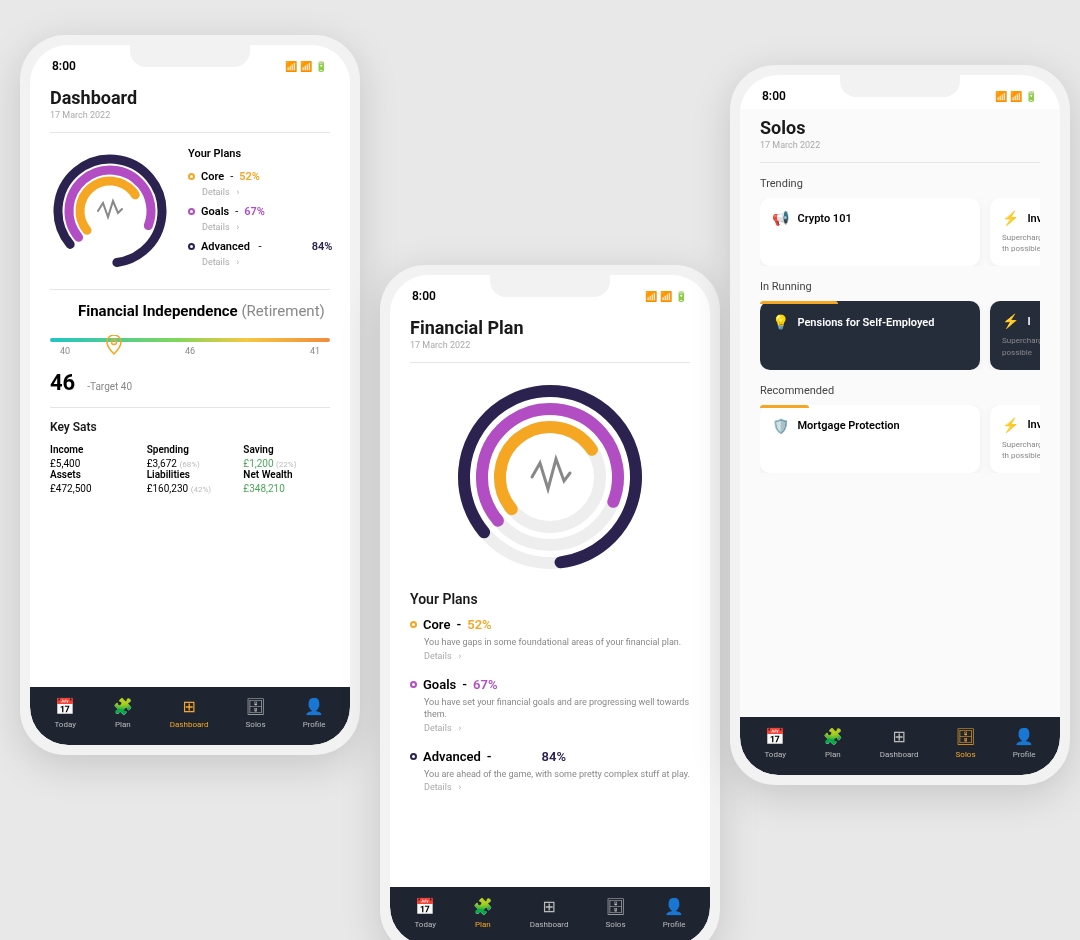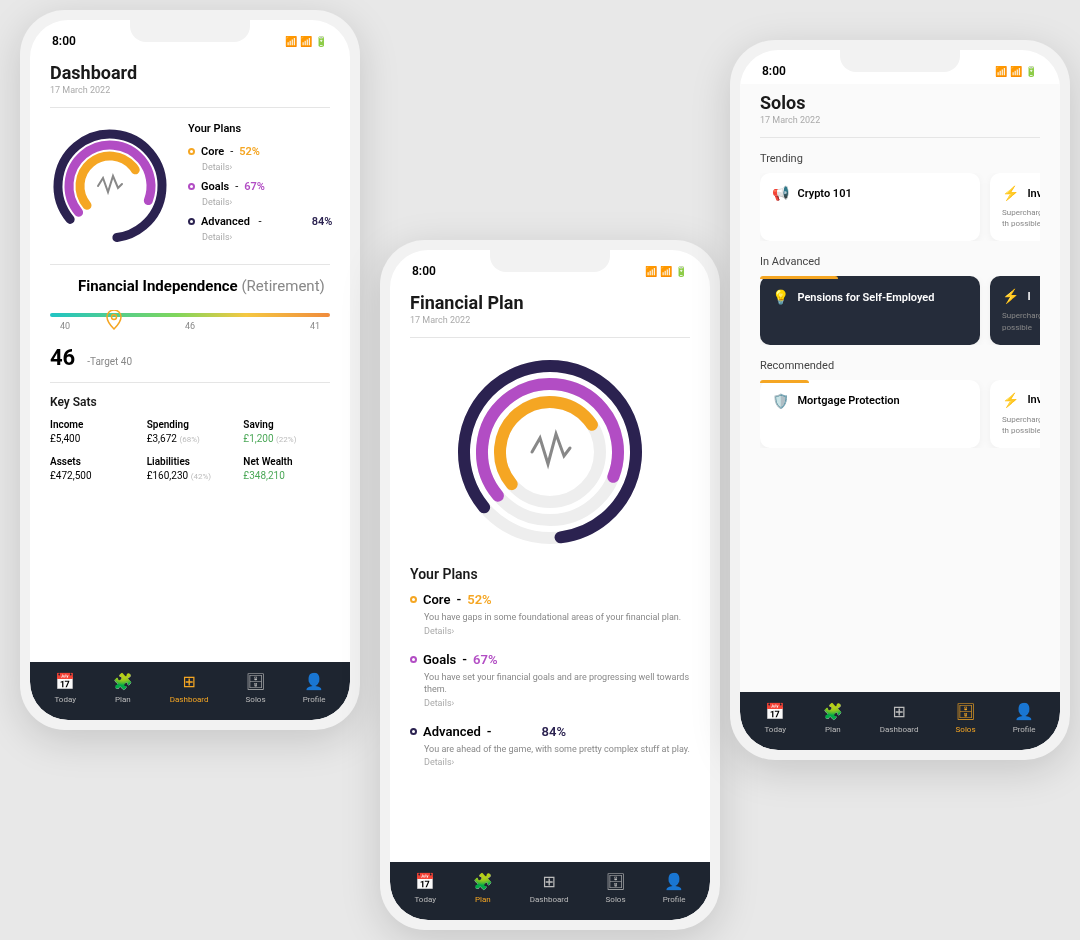--- a/index.html
+++ b/index.html
@@ -1,17 +1,17 @@
 <!DOCTYPE html>
 <html><head>
 <meta charset="utf-8">
 <style>
 * { margin:0; padding:0; box-sizing:border-box; font-family:-apple-system,BlinkMacSystemFont,'Segoe UI',Roboto,sans-serif; }
 body { background:#e8e8e8; width:1080px; height:940px; position:relative; overflow:hidden; }
-.phone { position:absolute; background:#f2f2f2; border-radius:45px; padding:10px; box-shadow:0 10px 40px rgba(0,0,0,0.15); }
+.phone { position:absolute; background:#f2f2f2; border-radius:45px; padding:10px; box-shadow:0 10px 40px rgba(0,0,0,0.15);margin-top:25px; }
 .phone-inner { background:#fff; border-radius:38px; width:100%; height:100%; overflow:hidden; position:relative; display:flex; flex-direction:column; }
 .notch { position:absolute; top:0; left:50%; transform:translateX(-50%); width:120px; height:22px; background:#f2f2f2; border-radius:0 0 16px 16px; z-index:10; }
 .status-bar { display:flex; justify-content:space-between; align-items:center; padding:14px 22px 6px; font-size:12px; font-weight:600; }
 .status-icons { display:flex; gap:4px; align-items:center; font-size:10px; }
 .content { flex:1; padding:8px 20px; overflow:hidden; }
 .page-title { font-size:18px; font-weight:700; color:#1a1a1a; }
 .page-date { font-size:9px; color:#aaa; margin-top:2px; }
 .divider { border:none; border-top:1px solid #e5e5e5; margin:12px 0; }
 .section-title { font-size:12px; font-weight:600; color:#1a1a1a; margin-bottom:10px; }
 .dash-top { display:flex; gap:18px; align-items:center; margin:14px 0; }
@@ -21,30 +21,30 @@
 .plan-row { display:flex; align-items:center; gap:6px; margin-bottom:4px; font-size:11px; }
 .plan-dot { width:7px; height:7px; border-radius:50%; border:2px solid; background:#fff; }
 .plan-dot.orange { border-color:#f5a623; }
 .plan-dot.purple { border-color:#b24dc4; }
 .plan-dot.navy { border-color:#2b2250; }
 .plan-name { font-weight:600; }
 .plan-pct { font-weight:600; }
 .pct-orange { color:#f5a623; }
 .pct-purple { color:#b24dc4; }
 .pct-navy { color:#2b2250;padding-left:44px; }
-.details-link { font-size:9px; color:#aaa; margin-left:14px; margin-bottom:8px; display:flex; align-items:center; gap:0; cursor:pointer; }
+.details-link { font-size:9px; color:#aaa; margin-left:14px; margin-bottom:8px; display:flex; align-items:center; gap:7px; cursor:pointer; }
 .fi-title { font-size:15px;padding-left:28px; }
 .fi-retire { color:#888; font-weight:400; }
 .slider-wrap { margin:12px 0; position:relative; }
 .slider-bar { height:4px; border-radius:2px; background:linear-gradient(90deg,#20c4c4 0%,#7fd65c 45%,#f5c842 70%,#f08b3c 100%); margin-top:18px; }
 .slider-pin { position:absolute; top:-3px; left:20%; color:#f5a623; font-size:16px; }
 .slider-labels { display:flex; justify-content:space-between; font-size:9px; color:#888; margin-top:4px; padding:0 10px; }
 .fi-value { font-size:22px; font-weight:700; margin-top:14px; display:flex; align-items:baseline; gap:12px; }
 .fi-target { font-size:10px; color:#888; font-weight:400; }
-.stats-grid { display:grid; grid-template-columns:repeat(3,1fr); gap:12px 10px; margin-top:10px; }
+.stats-grid { display:grid; grid-template-columns:repeat(3,1fr); gap:0 10px; margin-top:10px; }
 .stat-item .stat-label { font-size:10px; font-weight:600; }
 .stat-item .stat-value { font-size:10px; margin-top:3px; }
 .stat-item .stat-sub { font-size:8px; color:#bbb; }
 .val-green { color:#4ca858; }
 .tab-bar { background:#1e2530; display:flex; justify-content:space-around; padding:10px 6px 16px; border-radius:0 0 38px 38px; }
 .tab-item { display:flex; flex-direction:column; align-items:center; gap:4px; color:#bbb; font-size:8px; cursor:pointer; }
 .tab-item.active { color:#f5a623; }
 .tab-icon { font-size:16px; }
 .fp-plan-item { margin-bottom:16px; }
 .fp-plan-head { display:flex; align-items:center; gap:6px; font-size:13px; font-weight:600; }
@@ -288,21 +288,21 @@
             </div>
         </div>
         <div class="small-card">
           <div class="card-head">
               <span class="card-icon">⚡</span>
               <span class="card-title">Inv</span>
             </div>
           <div class="card-desc">Supercharge th possible</div>
         </div>
       </div>
-      <div class="section-label">In Advanced</div>
+      <div class="section-label">In Running</div>
       <div class="card-row">
         <div class="solos-card dark">
           <div class="progress-top"></div>
           <div class="card-head">
               <span class="card-icon">💡</span>
               <span class="card-title">Pensions for Self-Employed</span>
             </div>
         </div>
         <div class="small-card dark">
           <div class="card-head">

